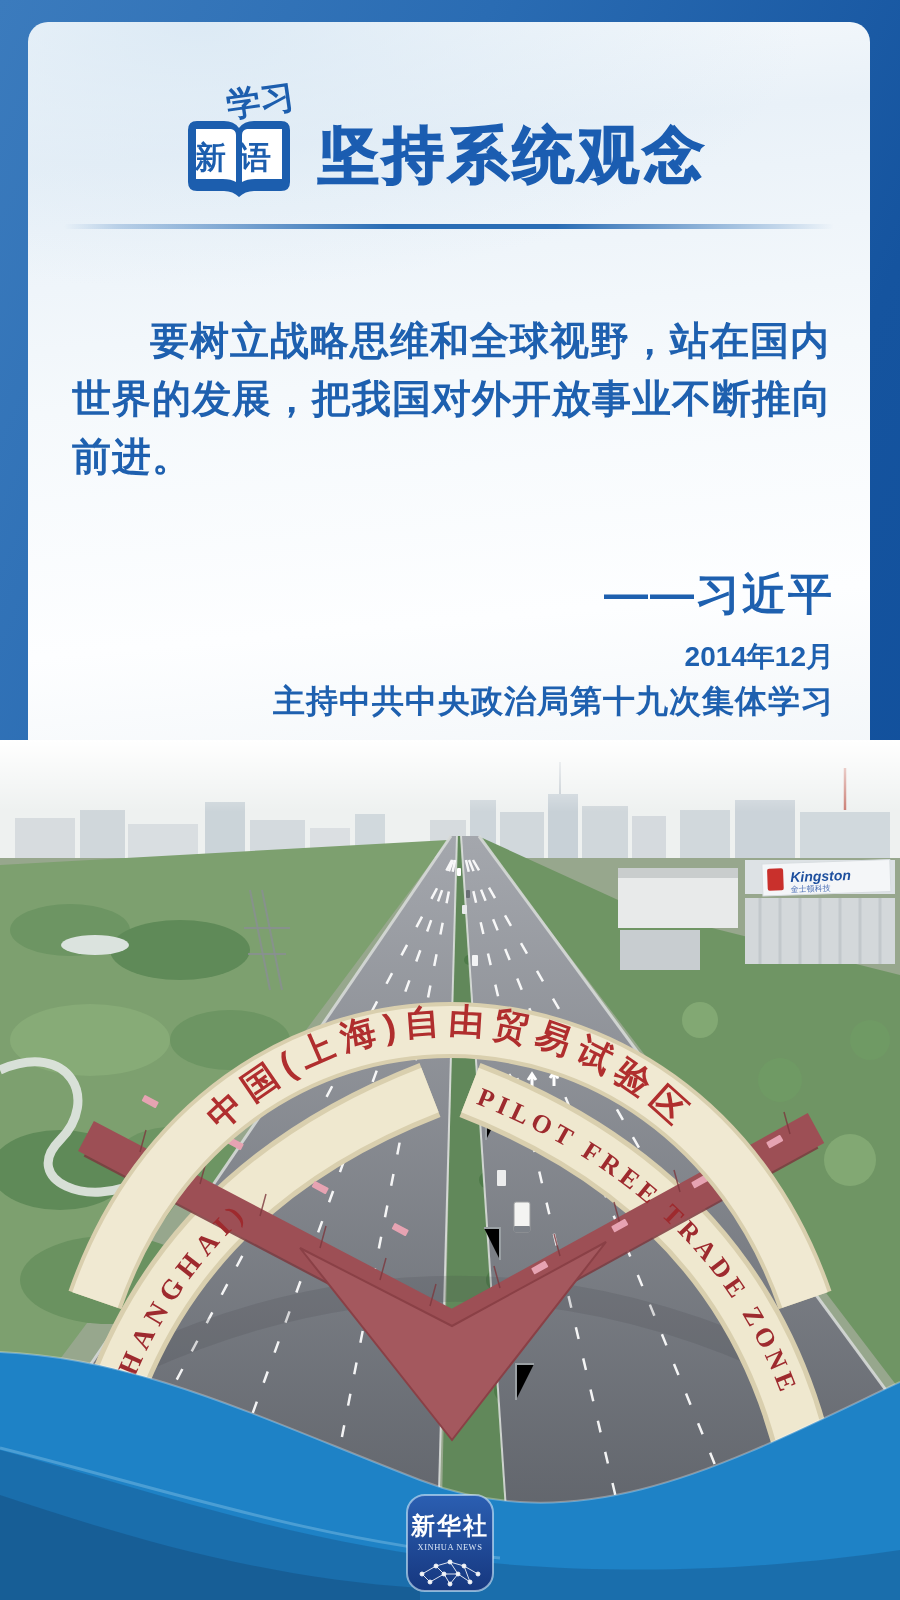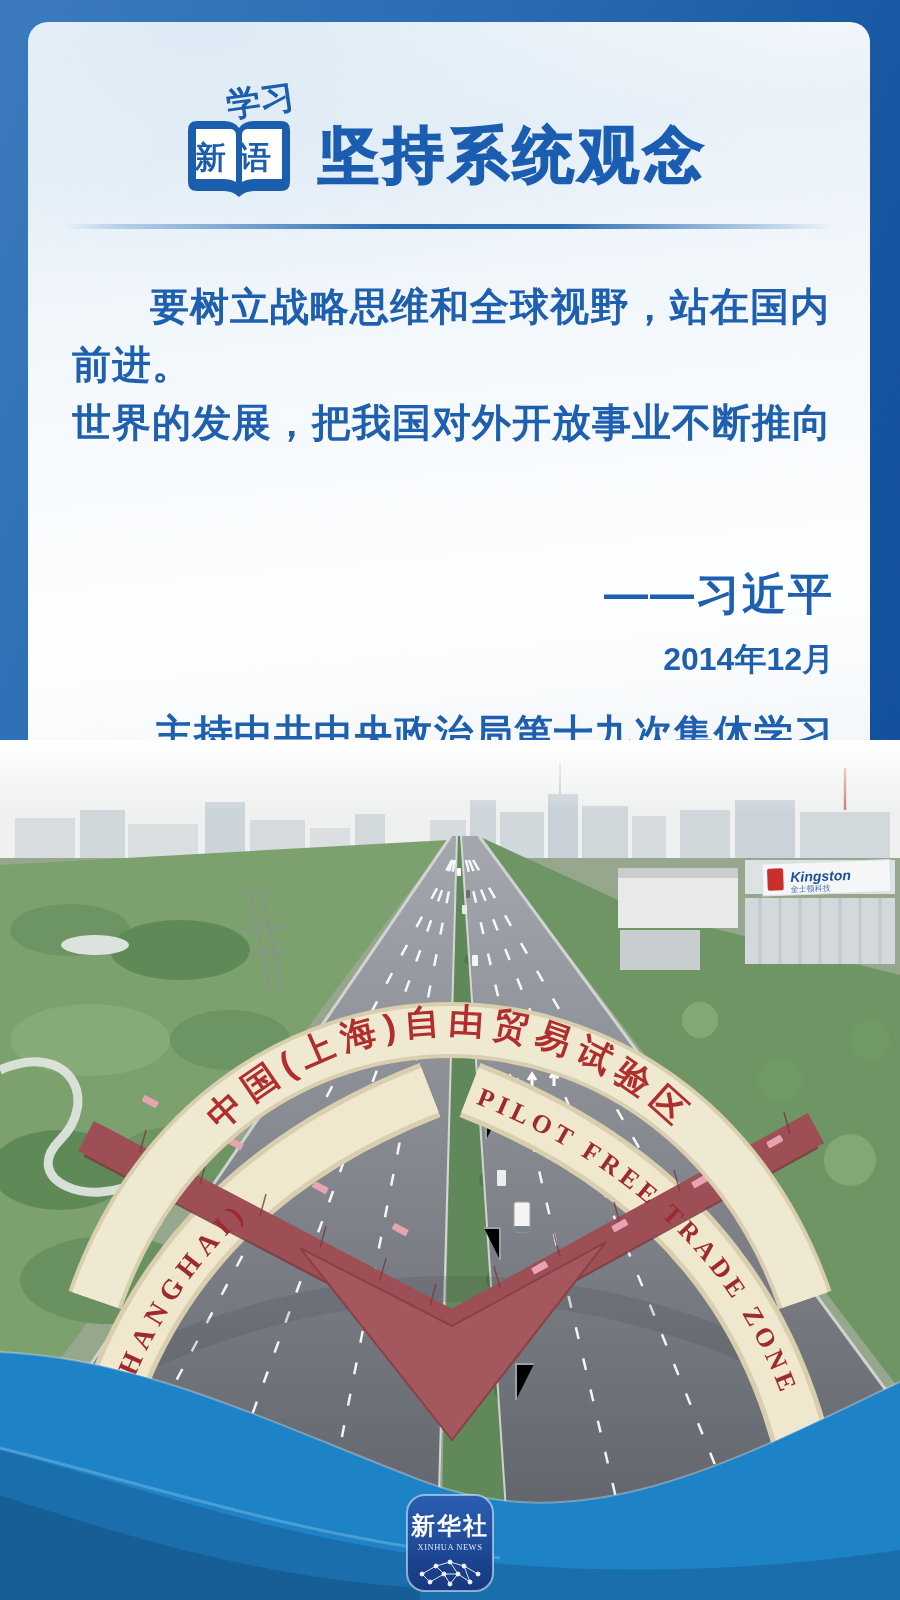--- a/index.html
+++ b/index.html
@@ -16,25 +16,25 @@
       linear-gradient(175deg,#f8fbfd 0%,#e9f1f8 18%,#f5f9fc 48%,#fdfeff 78%,#f2f6f9 100%);}
   .header-row{position:absolute;left:146px;top:52px;display:flex;align-items:center;}
   .logo-box{width:132px;height:138px;flex:0 0 auto;}
   .main-title{margin-left:12px;font-size:61px;font-weight:900;color:#1b5db1;
     letter-spacing:4px;-webkit-text-stroke:1.6px #1b5db1;white-space:nowrap;padding-top:26px;}
   .divider{position:absolute;left:36px;top:202px;width:770px;height:5px;border-radius:3px;
     background:linear-gradient(90deg,rgba(42,109,181,0) 0%,rgba(42,109,181,.25) 7%,#2a6db5 42%,#2a6db5 64%,rgba(42,109,181,.22) 93%,rgba(42,109,181,0) 100%);}
   .quote{position:absolute;left:44px;top:256px;width:762px;color:#1e60af;
     font-size:39px;font-weight:700;line-height:58px;letter-spacing:1px;}
   .quote .q-line{white-space:nowrap;}
-  .quote .q-line.first{text-indent:2em;}
+  .quote .q-line.first{text-indent:2em;margin-top:34px;}
   .attribution{position:absolute;right:36px;top:543px;text-align:right;color:#1e60af;}
   .attr-author{font-size:44px;font-weight:700;letter-spacing:2px;}
-  .attr-date{font-size:32px;font-weight:700;margin-top:14px;}
-  .attr-occasion{font-size:39px;font-weight:700;margin-top:25px;letter-spacing:1px;}
+  .attr-date{font-size:28px;font-weight:700;margin-top:14px;}
+  .attr-occasion{font-size:32px;font-weight:700;margin-top:4px;letter-spacing:1px;}
   
   .photo{position:absolute;left:0;top:740px;width:900px;height:860px;}
   
   .waves{position:absolute;left:0;top:1330px;width:900px;height:270px;}
   
   .xinhua{position:absolute;left:404px;top:1492px;width:92px;height:102px;}
 </style>
 </head>
 <body>
 
@@ -51,22 +51,22 @@
         <text x="88" y="38" text-anchor="middle" font-size="34" font-weight="bold" fill="#1c5eae" transform="rotate(-8 88 38)">学习</text>
         <text x="66" y="94" text-anchor="middle" font-size="31" font-weight="bold" fill="#1c5eae" letter-spacing="14">新语</text>
       </svg>
       <div class="main-title">坚持系统观念</div>
     </div>
 
     <div class="divider"></div>
 
     <div class="quote">
       <div class="q-line first">要树立战略思维和全球视野，站在国内</div>
+      <div class="q-line">世界的发展，把我国对外开放事业不断推向</div>
       <div class="q-line">前进。</div>
-      <div class="q-line">世界的发展，把我国对外开放事业不断推向</div>
     </div>
 
     <div class="attribution">
       <div class="attr-author">——习近平</div>
       <div class="attr-date">2014年12月</div>
       <div class="attr-occasion">主持中共中央政治局第十九次集体学习</div>
     </div>
   </div>
 
   <svg class="photo" viewBox="0 0 900 860" preserveAspectRatio="none">

